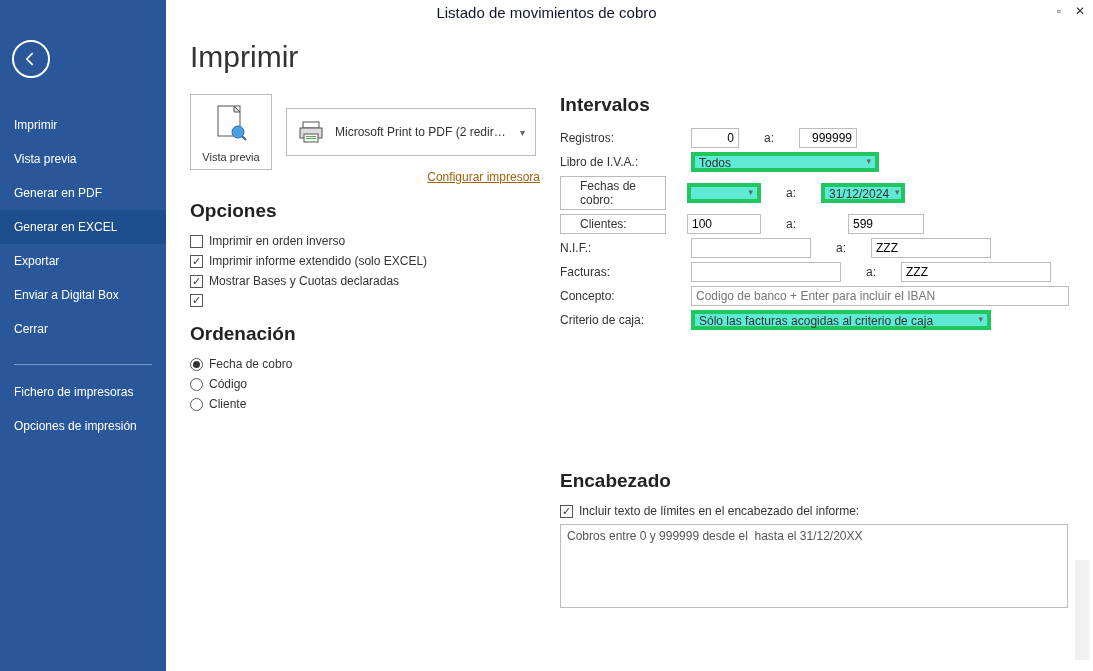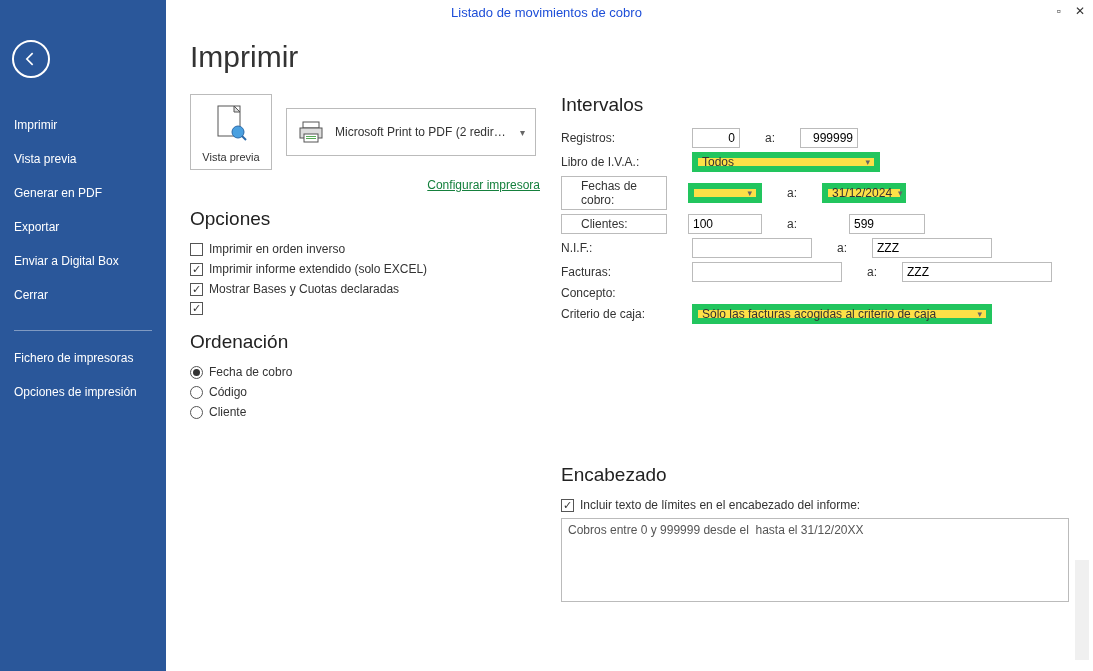--- a/index.html
+++ b/index.html
@@ -1,51 +1,51 @@
 <!DOCTYPE html>
 <html><head>
 <meta charset="utf-8">
 <style>
   * { box-sizing: border-box; margin: 0; padding: 0; }
   body { font-family: "Segoe UI", Tahoma, sans-serif; font-size: 12px; color: #333; background:#fff; width:1093px; height:671px; overflow:hidden; position:relative; }
   .titlebar { position:absolute; top:0; left:0; right:0; height:24px; display:flex; align-items:center; justify-content:center; }
-  .titlebar-text { font-size:13px; color:#1d4ed8; }
+  .titlebar-text { font-size:15px; color:#0f172a; }
   .wincontrols { position:absolute; right:8px; top:4px; display:flex; gap:14px; }
   .wincontrols span { cursor:default; font-size:12px; color:#333; }
   .sidebar { position:absolute; top:0; left:0; width:166px; height:671px; background:#2a579a; color:#fff; padding-top:40px; }
   .back-btn { width:38px; height:38px; border:2px solid #fff; border-radius:50%; margin-left:12px; display:flex; align-items:center; justify-content:center; cursor:pointer; }
   .back-btn svg { width:20px; height:20px; fill:none; stroke:#fff; stroke-width:2; }
   .menu { margin-top:30px; }
   .menu-item { padding:10px 14px; font-size:12px; cursor:pointer; }
   .menu-item.active { background:#1e4e8e; }
   .menu-sep { border-top:1px solid rgba(255,255,255,0.4); margin:18px 14px 10px; }
   .main { position:absolute; left:166px; top:24px; right:0; bottom:0; padding:16px 24px 0 24px; }
   h1.page-title { font-size:30px; font-weight:300; color:#333; margin-bottom:20px; }
-  h2.section { font-size:19px; font-weight:400; color:#222; margin:16px 0 12px; }
+  h2.section { font-size:19px; font-weight:700; color:#222; margin:16px 0 12px; }
   .toprow { display:flex; align-items:flex-start; gap:18px; }
   .leftcol { width:360px; }
   .rightcol { flex:1; }
   .btnrow { display:flex; gap:14px; align-items:stretch; }
   .bigbtn { border:1px solid #bbb; width:82px; height:76px; display:flex; flex-direction:column; align-items:center; justify-content:flex-end; padding-bottom:6px; cursor:pointer; background:#fff; }
   .bigbtn .icon { flex:1; display:flex; align-items:center; justify-content:center; }
   .bigbtn .lbl { font-size:11px; }
   .printerbtn { border:1px solid #bbb; height:48px; margin-top:14px; width:250px; display:flex; align-items:center; padding:0 10px; cursor:pointer; gap:10px; }
   .printerbtn .icon { width:28px; height:28px; display:flex; align-items:center; justify-content:center; }
   .printerbtn .txt { flex:1; font-size:12px; white-space:nowrap; overflow:hidden; text-overflow:ellipsis; }
   .printerbtn .caret { font-size:10px; color:#666; }
-  .linklike { color:#15803d; text-decoration:underline; cursor:pointer; font-size:12px; display:block; text-align:right; margin-top:8px; margin-right:0; width:350px;}
+  .linklike { color:#a16207; text-decoration:underline; cursor:pointer; font-size:12px; display:block; text-align:right; margin-right:0; width:350px;}
   .chkrow { display:flex; align-items:center; gap:6px; margin:6px 0; font-size:12px; }
   .chkbox { width:13px; height:13px; border:1px solid #555; display:inline-flex; align-items:center; justify-content:center; cursor:pointer; }
   .chkbox.checked::after { content:"✓"; font-size:11px; color:#333; line-height:1; }
   .radio { width:13px; height:13px; border:1px solid #555; border-radius:50%; display:inline-flex; align-items:center; justify-content:center; cursor:pointer; }
   .radio.checked::after { content:""; width:7px; height:7px; background:#333; border-radius:50%; }
   .formrow { display:flex; align-items:center; gap:21px; margin:4px 0; font-size:12px; }
   .formrow .lbl { width:110px; }
   .txtinput { border:1px solid #bbb; height:20px; padding:0 4px; font-size:12px; background:#fff; }
-  .selectbox { border:6px solid #22c55e; height:20px; padding:0 4px; font-size:12px; background:#fde047; display:flex; align-items:center; justify-content:space-between; cursor:pointer; }
+  .selectbox { border:4px solid #22c55e; height:20px; padding:0 4px; font-size:12px; background:#5eead4; display:flex; justify-content:space-between; cursor:pointer; }
   .selectbox .caret { font-size:9px; color:#666; margin-left:6px; }
   .a-lbl { width:18px; text-align:center; }
   .btnlabel { border:1px solid #bbb; padding:2px 19px; font-size:12px; cursor:pointer; background:#fff; display:inline-block; }
   .header-textarea { width:508px; height:84px; border:1px solid #bbb; padding:4px 6px; font-size:12px; color:#555; resize:none; font-family:inherit; }
   .scrollbar-stub { position:absolute; right:4px; top:560px; width:14px; height:100px; background:#f0f0f0; }
 </style>
 </head>
 <body>
 
 <div class="titlebar">
@@ -59,20 +59,21 @@
 <div class="sidebar">
   <div class="back-btn">
     <svg viewBox="0 0 24 24">
         <path d="M14 5l-7 7 7 7"></path>
       </svg>
   </div>
   <div class="menu">
     <div class="menu-item">Imprimir</div>
     <div class="menu-item">Vista previa</div>
     <div class="menu-item">Generar en PDF</div>
+    <div class="menu-item active">Generar en EXCEL</div>
     <div class="menu-item">Exportar</div>
     <div class="menu-item">Enviar a Digital Box</div>
     <div class="menu-item">Cerrar</div>
     <div class="menu-sep"></div>
     <div class="menu-item">Fichero de impresoras</div>
     <div class="menu-item">Opciones de impresión</div>
   </div>
 </div>
 
 <div class="main">
@@ -189,20 +190,21 @@
 
       <div class="formrow">
         <span class="lbl">Facturas:</span>
         <input class="txtinput" style="width: 150px;" value="">
         <span class="a-lbl">a:</span>
         <input class="txtinput" style="width: 150px;" value="ZZZ">
       </div>
 
       <div class="formrow">
         <span class="lbl">Concepto:</span>
+        <input class="txtinput" style="width: 378px; color: rgb(136, 136, 136);" placeholder="Codigo de banco + Enter para incluir el IBAN">
       </div>
 
       <div class="formrow">
         <span class="lbl">Criterio de caja:</span>
         <div class="selectbox" style="width:300px">
           <span>Sólo las facturas acogidas al criterio de caja</span>
           <span class="caret">▾</span>
         </div>
       </div>
 

